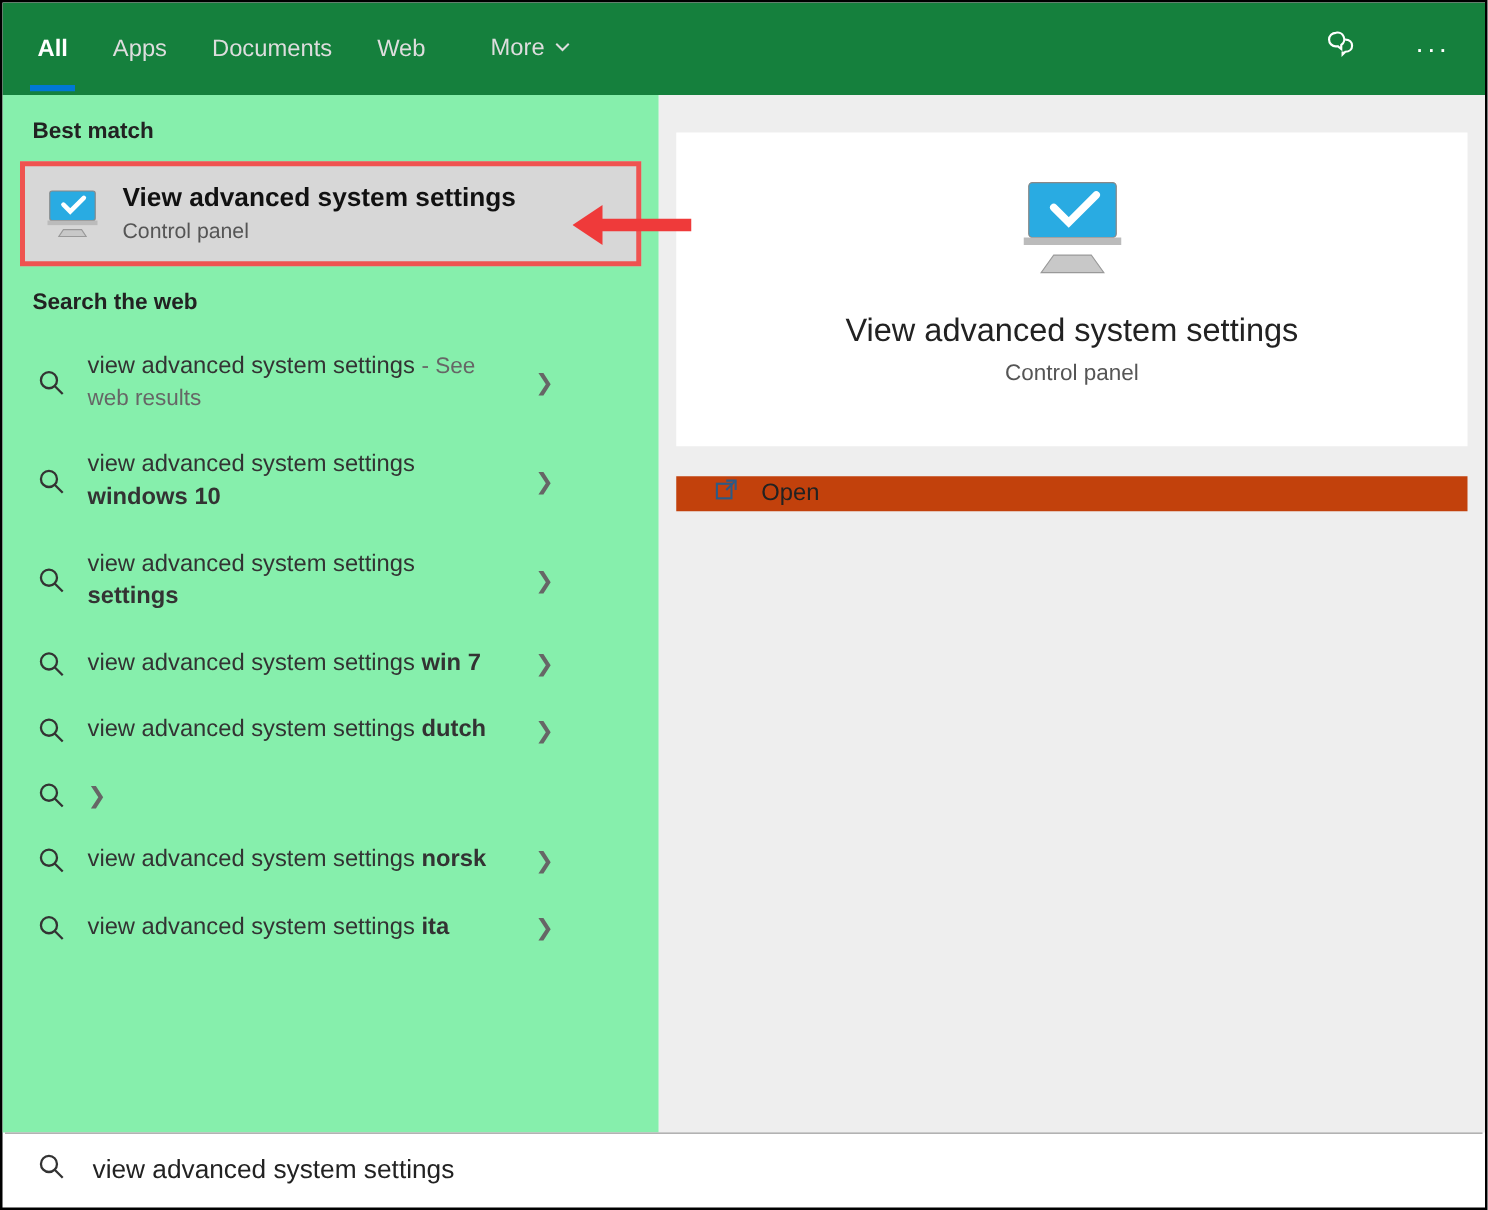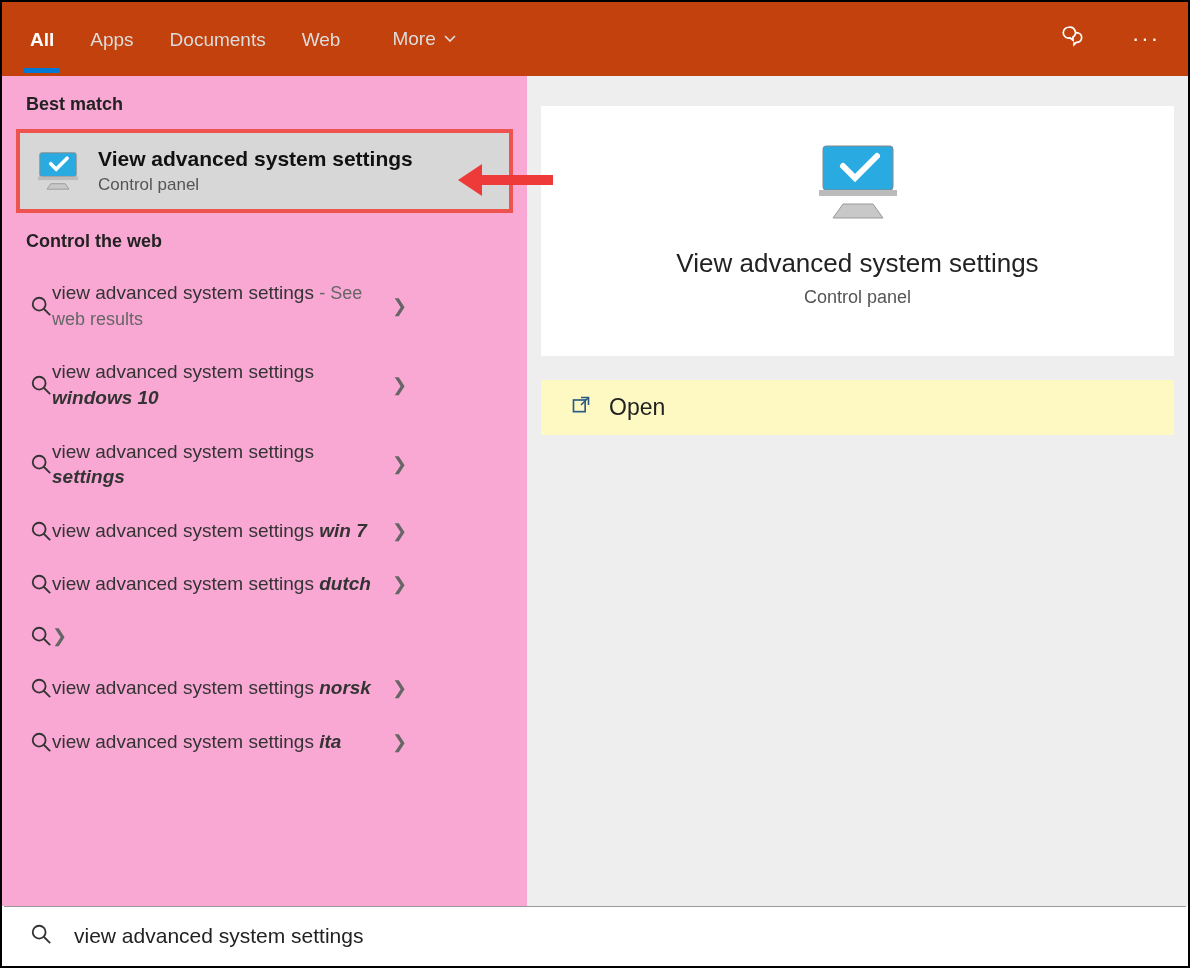--- a/index.html
+++ b/index.html
@@ -8,21 +8,21 @@
     background: #fff;
     width: 1190px;
     height: 968px;
     border: 2px solid #000;
     position: relative;
     overflow: hidden;
   }
   
   .topbar {
     height: 74px;
-    background: #c2410c;
+    background: #15803d;
     display: flex;
     padding: 0 28px;
     color: #fff;
     font-size: 19px;
   }
   .tabs { display: flex; gap: 36px; align-items: center; flex: 1; }
   .tab {
     color: #ddd;
     cursor: pointer;
     padding: 22px 0 20px 0;
@@ -42,21 +42,21 @@
   }
   .more-wrap { display: flex; align-items: center; gap: 8px; color:#ddd; cursor:pointer;margin-left:16px;}
   .right-icons { display: flex; align-items: center; gap: 46px; }
   .right-icons svg { fill: #fff; }
   .ellipsis { font-size: 22px; letter-spacing: 2px; color:#fff; cursor:pointer;}
 
   
   .main { display: flex; height: calc(100% - 74px - 60px); }
   .left {
     width: 525px;
-    background: #f9a8d4;
+    background: #86efac;
     display: flex;
     flex-direction: column;
     overflow: hidden;
   }
   .right {
     flex: 1;
     background: #eeeeee;
     position: relative;
     padding-top: 30px;
   }
@@ -93,53 +93,54 @@
     top: 148px;
     pointer-events: none;
   }
 
   
   .web-list { padding: 0 6px; }
   .web-item {
     display: flex;
     align-items: center;
     padding: 14px 18px 14px 22px;
+    gap: 18px;
     cursor: pointer;
   }
   .web-item .txt {
     flex:1;
     font-size: 19px;
     color:#333;
     line-height: 1.35;
     max-width: 340px;
   }
   .web-item .txt .pre { font-weight: 400; }
-  .web-item .txt .bold { font-weight: 600; font-style: italic; }
+  .web-item .txt .bold { font-weight: 600; }
   .web-item .txt .suf { color:#666; font-size:18px; }
   .search-glyph { width:22px; height:22px; flex-shrink:0; }
   .chev { color:#666; font-size:18px; flex-shrink:0;}
 
   
   .preview-card {
     background:#fff;
     margin: 0 14px;
     padding: 36px 20px 48px 20px;
     text-align: center;
   }
   .preview-title { font-size: 26px; color:#222; margin-top: 22px; }
   .preview-sub { font-size: 18px; color:#555; margin-top: 8px; }
 
   .action-row {
     margin: 24px 14px 0 14px;
-    background:#fef9c3;
+    background:#c2410c;
     display:flex;
     align-items:center;
     gap: 18px;
-    padding: 14px 30px;
-    font-size: 23px;
+    padding: 1px 30px;
+    font-size: 19px;
     color:#222;
     cursor:pointer;
   }
   .action-row svg { width:20px; height:20px; }
 
   
   .bottombar {
     position: absolute;
     left: 2px; right: 2px; bottom: 2px;
     height: 58px;
@@ -200,21 +201,21 @@
           <path d="M16 36 L32 36 L36 42 L12 42 Z" fill="#c8c8c8" stroke="#999"></path>
           <path d="M16 14 L22 20 L34 8" stroke="#fff" stroke-width="4" fill="none" stroke-linecap="round"></path>
         </svg>
       </span>
       <div>
         <div class="best-title">View advanced system settings</div>
         <div class="best-sub">Control panel</div>
       </div>
     </div>
 
-    <div class="section-head">Control the web</div>
+    <div class="section-head">Search the web</div>
 
     <div class="web-list">
       <div class="web-item">
         <span class="search-glyph">
           <svg viewBox="0 0 24 24" width="22" height="22">
               <circle cx="10" cy="10" r="7" stroke="#333" stroke-width="2" fill="none"></circle>
               <line x1="15" y1="15" x2="22" y2="22" stroke="#333" stroke-width="2"></line>
             </svg>
         </span>
         <div class="txt"><span class="pre">view advanced system settings </span><span class="bold"></span><span class="suf">- See web results</span></div>

